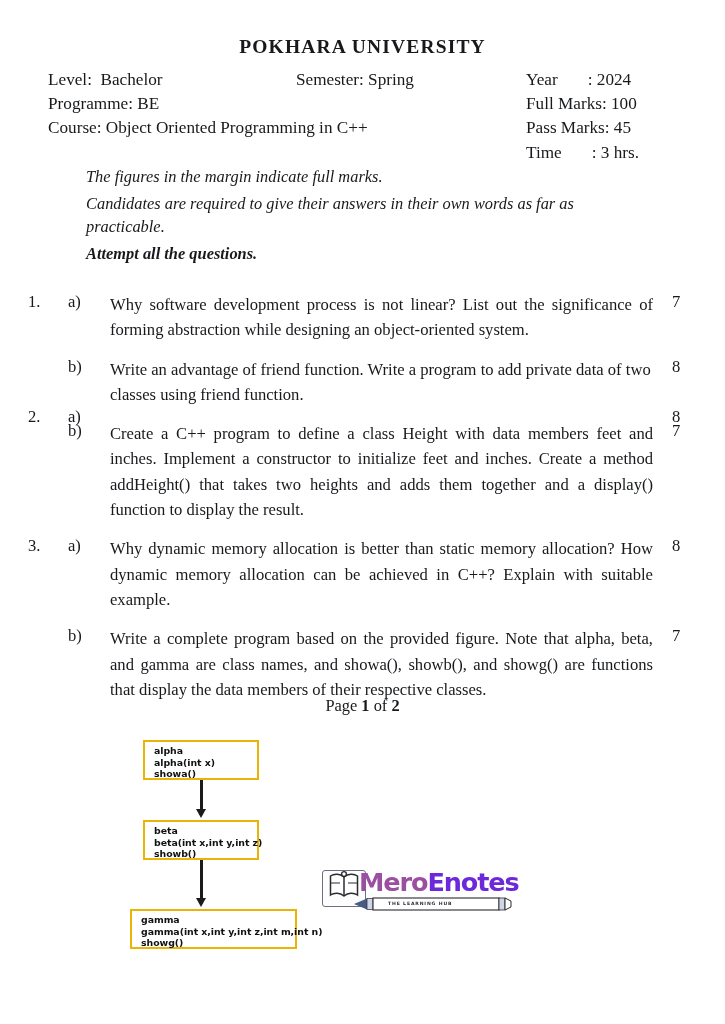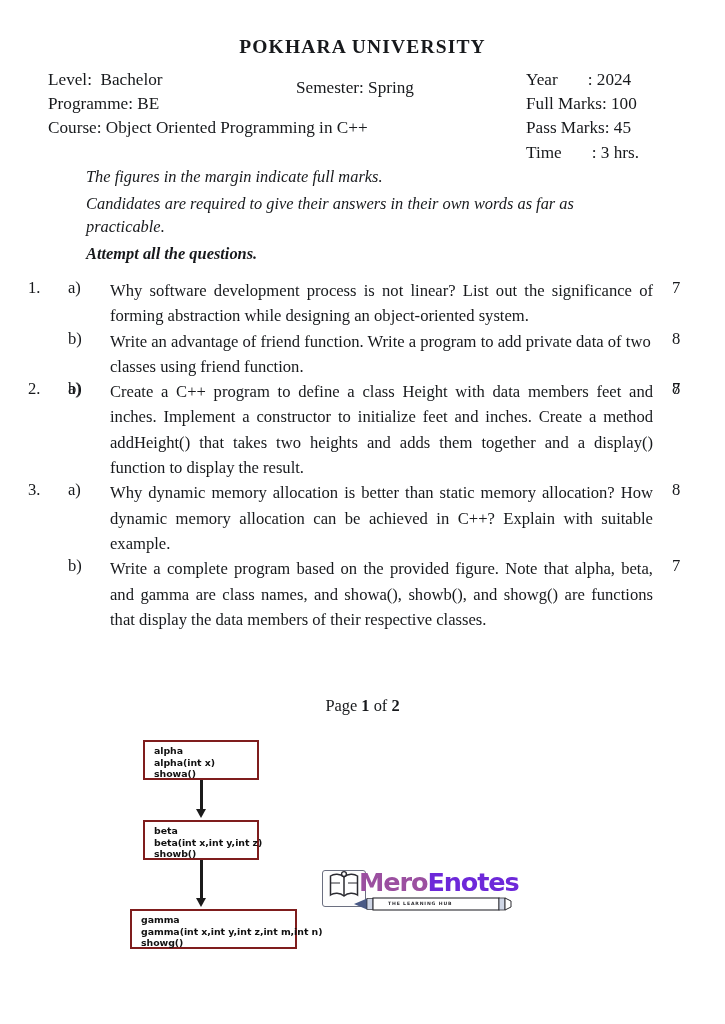--- a/index.html
+++ b/index.html
@@ -30,21 +30,21 @@
   .meta {
     position: absolute;
     top: 68px;
     left: 48px;
     right: 30px;
     font-size: 17.2px;
     line-height: 24.2px;
   }
   .meta-row { position: relative; height: 24.2px; white-space: pre; }
   .meta-left   { position: absolute; left: 0; top: 0; }
-  .meta-center { position: absolute; left: 248px; top: 8px; }
+  .meta-center { position: absolute; left: 248px; top: 0; }
   .meta-right  { position: absolute; left: 478px; top: 0; }
 
   
   .instructions {
     position: absolute;
     top: 166px;
     left: 86px;
     width: 556px;
     font-size: 16.4px;
     font-style: italic;
@@ -73,35 +73,36 @@
     left: 68px; top: 0;
     width: 28px;
     text-align: left;
   }
   .qtext {
     margin-left: 110px;
     margin-right: 72px;
     text-align: justify;
     text-justify: inter-word;
     line-height: 25.3px;
+    margin-top: 14px;
   }
   .qtext.nojust { text-align: left; }
   .qmark {
     position: absolute;
     right: 33px; top: 0;
     width: 20px;
     text-align: left;
   }
 
   
   .figure { position: absolute; left: 0; top: 728px; width: 725px; height: 228px; }
 
   .cbox {
     position: absolute;
-    border: 2px solid #7f1d1d;
+    border: 2px solid #eab308;
     background: #ffffff;
     font-family: "DejaVu Sans", "Liberation Sans", sans-serif;
     font-weight: bold;
     font-size: 9.4px;
     line-height: 11.6px;
     color: #111111;
     padding: 3px 4px 3px 9px;
     letter-spacing: -0.05px;
   }
   .cbox div { white-space: nowrap; }

